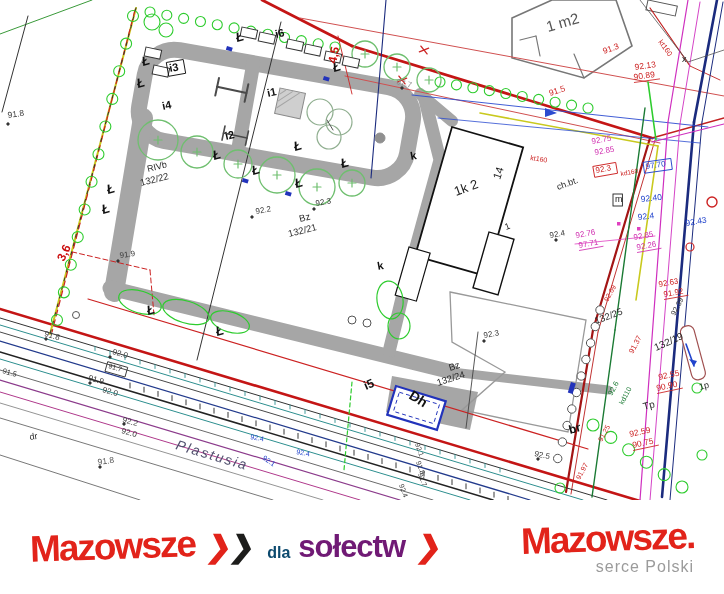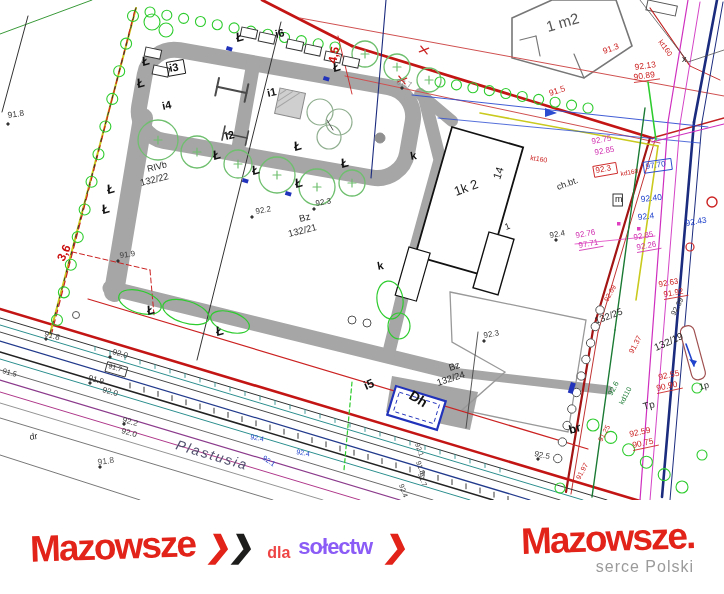--- a/index.html
+++ b/index.html
@@ -8,21 +8,21 @@
   .map-wrap{position:absolute;top:0;left:0;width:724px;height:500px;background:#fff;}
   svg text{font-family:"Liberation Sans",sans-serif;}
   .footer{position:absolute;top:500px;left:0;width:724px;height:94px;background:#fff;
           display:flex;align-items:center;justify-content:space-between;
           padding:0 30px;box-sizing:border-box;}
   .logo-left{display:flex;align-items:center;gap:12px;white-space:nowrap;}
   .brand-l{font-size:37px;font-weight:800;letter-spacing:-2px;transform:rotate(-2deg);}
   .chev{font-size:30px;font-weight:900;transform:skewX(-10deg);line-height:1;}
   .chev2{margin-left:-14px;}
   .dla{font-size:16px;font-weight:700;align-self:flex-end;padding-bottom:6px;}
-  .solectw{font-size:22px;font-weight:800;color:#8b5cf6;letter-spacing:-1px;margin-left:-4px;}
+  .solectw{font-size:31px;font-weight:800;color:#701a75;letter-spacing:-1px;margin-left:-4px;}
   .logo-right{text-align:right;line-height:1;}
   .brand-r{font-size:37px;font-weight:800;letter-spacing:-2px;transform:rotate(-2deg);display:inline-block;}
   .tagline{font-size:16px;color:#9b9b9b;letter-spacing:1px;margin-top:2px;}
 </style>
 </head>
 <body>
 
 <div class="map-wrap">
   <svg id="map-svg" width="724" height="500" viewBox="0 0 724 500">
       <g transform="rotate(10 150 45)">
@@ -598,21 +598,21 @@
       <circle cx="556" cy="240" r="1.2" stroke="#333" stroke-width="1" fill="#333"></circle>
       <circle cx="402" cy="88" r="1.2" stroke="#333" stroke-width="1" fill="#333"></circle>
     </svg>
 </div>
 
 <div class="footer">
   <div class="logo-left">
     <span class="brand-l" style="color:#e2231a">Mazowsze</span>
     <span class="chev" style="color:#e2231a">❯</span>
     <span class="chev chev2" style="color:#1d1d1b">❯</span>
-    <span class="dla" style="color:#ef4444">dla</span>
+    <span class="dla" style="color:#0c4a6e">dla</span>
     <span class="solectw">sołectw</span>
     <span class="chev" style="color:#e2231a">❯</span>
   </div>
   <div class="logo-right">
     <span class="brand-r" style="color:#e2231a">Mazowsze.</span>
     <div class="tagline">serce Polski</div>
   </div>
 </div>
 
 </body></html>

